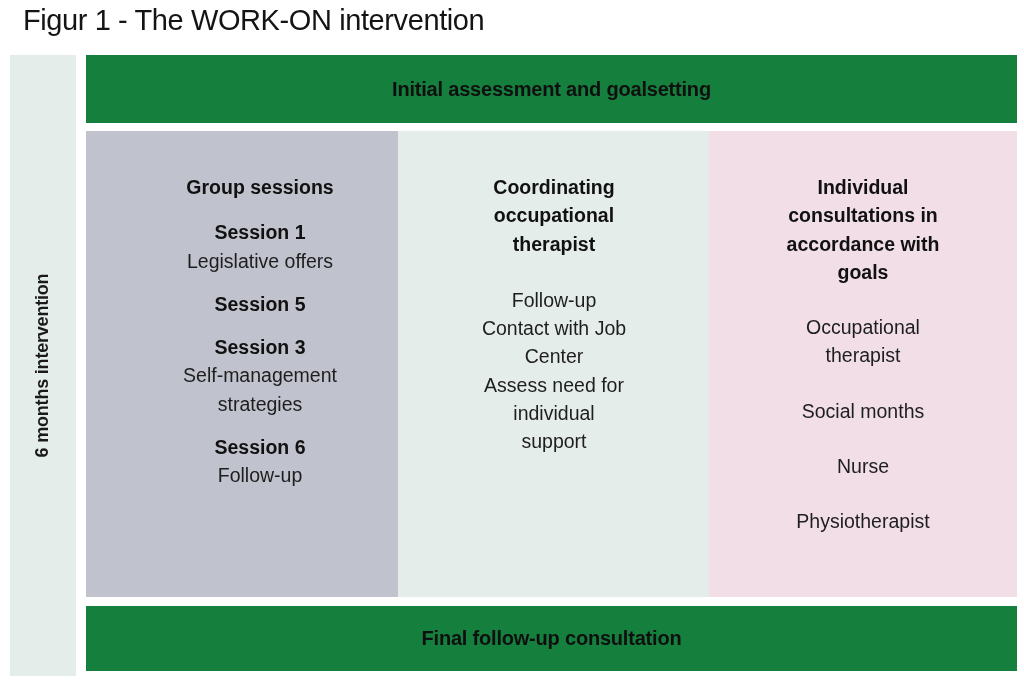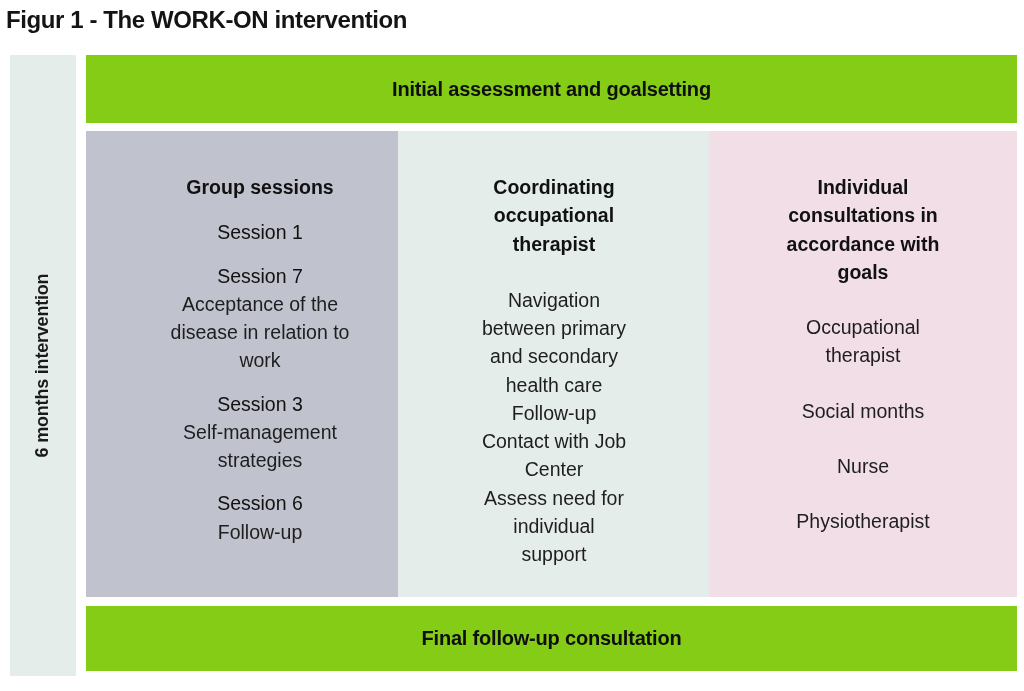--- a/index.html
+++ b/index.html
@@ -1,35 +1,35 @@
 <!DOCTYPE html>
 <html><head>
 <meta charset="utf-8">
 <style>
   html, body { margin:0; padding:0; background:#ffffff; }
   body { width:1024px; height:691px; font-family:"Liberation Sans", sans-serif; }
   .canvas { position:relative; width:1024px; height:691px; background:#ffffff; overflow:hidden; }
 
   .title {
-    position:absolute; left:6px; top:1px; margin:0;
-    font-size:24px; line-height:38px; font-weight:700;
+    position:absolute; left:23px; top:1px; margin:0;
+    font-size:29px; line-height:38px; font-weight:400;
     letter-spacing:-0.4px; color:#141414;
   }
 
   .sidebar {
     position:absolute; left:10px; top:55px; width:66px; height:621px;
     background:#e4ede9; display:flex; align-items:center; justify-content:center;
   }
   .sidebar-label {
     transform:rotate(-90deg); white-space:nowrap;
     font-weight:700; font-size:18px; letter-spacing:-0.2px; color:#1a1a1a;
   }
 
   .banner {
-    position:absolute; left:86px; width:931px; background:#84cc16;
+    position:absolute; left:86px; width:931px; background:#15803d;
     display:flex; align-items:center; justify-content:center;
   }
   .banner span {
     font-weight:700; font-size:20px; letter-spacing:-0.2px; color:#0f0f0f;
   }
   .banner-top { top:55px; height:68px; }
   .banner-bottom { top:606px; height:65px; }
 
   .col {
     position:absolute; top:131px; height:466px; box-sizing:border-box;
@@ -40,21 +40,21 @@
   .col2 { left:398px; width:312px; background:#e4ede9; }
   .col3 { left:709px; width:308px; background:#f1dee7; }
 
   .col-heading { font-weight:700; color:#111111; margin:0 auto 17px auto; }
   .col2 .col-heading { margin-bottom:28px; }
   .col3 .col-heading { margin-bottom:27px; }
 
   .lines { white-space:pre-line; }
 
   .session-group { margin-bottom:15px; }
-  .session-label { font-weight:400; color:#111111; }
+  .session-label { font-weight:700; color:#111111; }
   .session-text { margin:0 auto; }
 
   .task { margin:0; }
   .provider { margin-bottom:27px; }
 </style>
 </head>
 <body>
 
 <div class="canvas">
 
@@ -66,49 +66,43 @@
 
   <div class="banner banner-top">
     <span>Initial assessment and goalsetting</span>
   </div>
 
   <div class="col col1">
     <div class="col-heading">Group sessions</div>
 
     <div class="session-group">
       <div class="session-label">Session 1</div>
+      <div class="session-text lines">Legislative offers</div>
     </div>
 
     <div class="session-group">
-      <div class="session-label">Session 7</div>
-      <div class="session-text lines">Acceptance of the
-disease in relation to
-work</div>
+      <div class="session-label">Session 5</div>
     </div>
 
     <div class="session-group">
       <div class="session-label">Session 3</div>
       <div class="session-text lines">Self-management
 strategies</div>
     </div>
 
     <div class="session-group">
       <div class="session-label">Session 6</div>
       <div class="session-text lines">Follow-up</div>
     </div>
   </div>
 
   <div class="col col2">
     <div class="col-heading lines">Coordinating
 occupational
 therapist</div>
-    <div class="task lines">Navigation
-between primary
-and secondary
-health care</div>
     <div class="task lines">Follow-up</div>
     <div class="task lines">Contact with Job
 Center</div>
     <div class="task lines">Assess need for
 individual
 support</div>
   </div>
 
   <div class="col col3">
     <div class="col-heading lines">Individual

